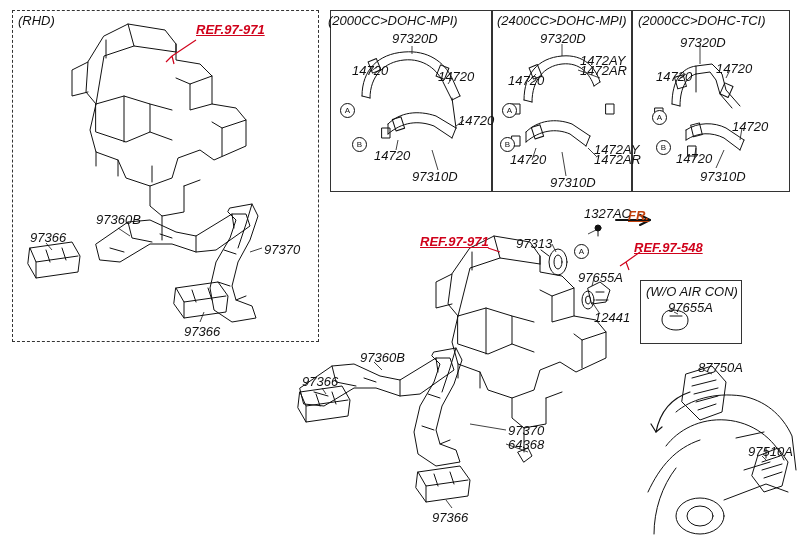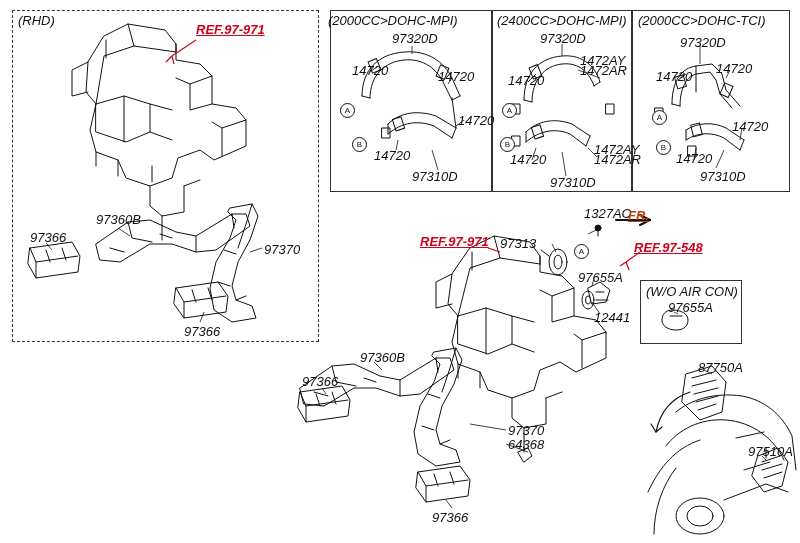--- a/index.html
+++ b/index.html
@@ -306,21 +306,21 @@
   <div class="lbl" style="left:680px;top:35px;">97320D</div>
   <div class="lbl" style="left:656px;top:69px;">14720</div>
   <div class="lbl" style="left:716px;top:61px;">14720</div>
   <div class="lbl" style="left:732px;top:119px;">14720</div>
   <div class="lbl" style="left:676px;top:151px;">14720</div>
   <div class="lbl" style="left:700px;top:169px;">97310D</div>
   <div class="circ" style="left:652px;top:110px;">A</div>
   <div class="circ" style="left:656px;top:140px;">B</div>
 
   <div class="lbl" style="left:576px;top:206px;margin-left:8px;">1327AC</div>
-  <div class="lbl" style="left:500px;top:236px;">97313</div>
+  <div class="lbl" style="left:516px;top:236px;">97313</div>
   <div class="lbl" style="left:578px;top:270px;">97655A</div>
   <div class="lbl" style="left:594px;top:310px;">12441</div>
   <div class="lbl" style="left:668px;top:300px;">97655A</div>
   <div class="lbl" style="left:360px;top:350px;">97360B</div>
   <div class="lbl" style="left:302px;top:374px;">97366</div>
   <div class="lbl" style="left:508px;top:423px;">97370</div>
   <div class="lbl" style="left:508px;top:437px;">64368</div>
   <div class="lbl" style="left:432px;top:510px;">97366</div>
   <div class="lbl" style="left:698px;top:360px;">87750A</div>
   <div class="lbl" style="left:748px;top:444px;">97510A</div>

